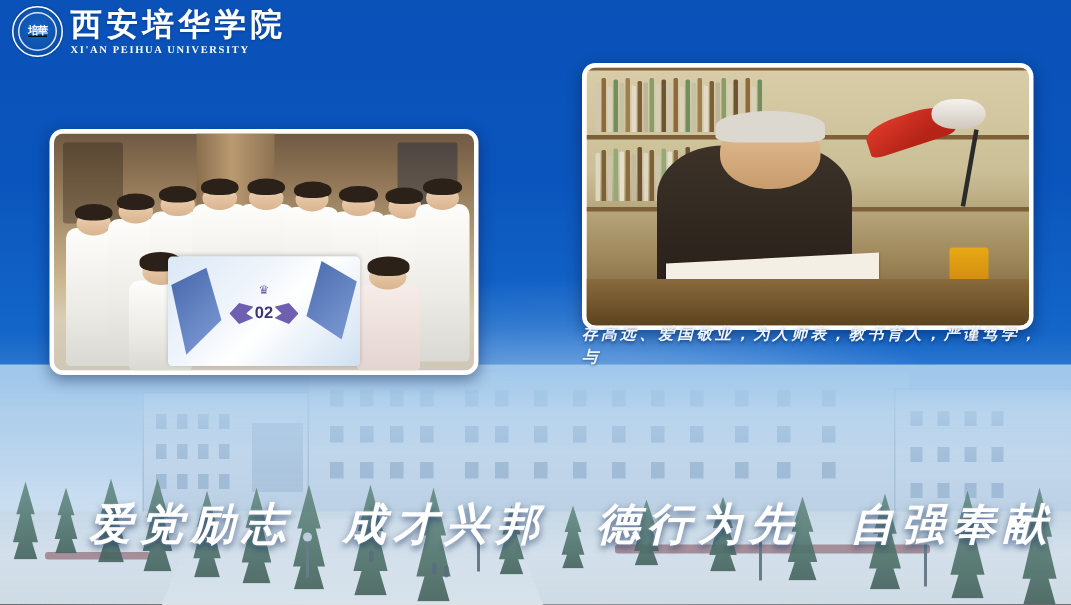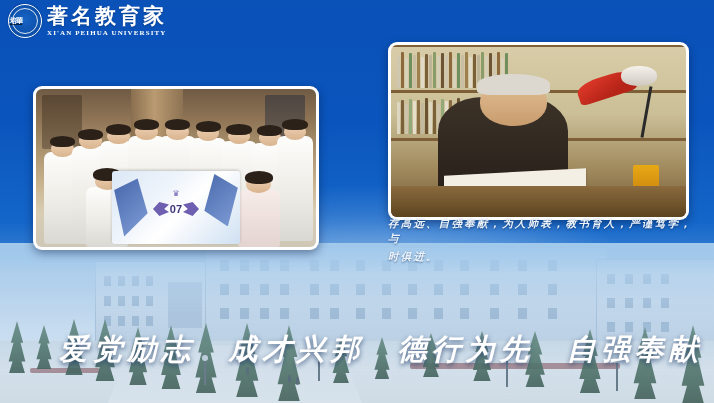--- a/index.html
+++ b/index.html
@@ -26,21 +26,21 @@
   .lamp{position:absolute;width:2px;background:#5e6a72;}
   .lamp:after{content:"";position:absolute;top:-4px;left:-2px;width:6px;height:6px;border-radius:50%;background:#cfd6da;}
   .person{position:absolute;width:3px;height:8px;background:#4a5560;border-radius:2px;opacity:.8;}
   .campus-tint{position:absolute;inset:0;background:linear-gradient(180deg,rgba(86,148,214,.55) 0%,rgba(120,170,220,.3) 35%,rgba(150,190,225,.2) 100%);}
   .campus-fade{position:absolute;left:0;right:0;top:0;height:70px;background:linear-gradient(180deg,rgba(160,200,235,1) 0%,rgba(190,218,240,.55) 45%,rgba(210,230,245,0) 100%);}
 
   
   .logo{position:absolute;left:8px;top:4px;display:flex;align-items:center;gap:5px;}
   .seal{width:32px;height:32px;border-radius:50%;border:1.5px solid #fff;
         background:radial-gradient(circle at 50% 45%,#1763c4 0%,#0b4ea8 70%,#083f8c 100%);
-        display:flex;align-items:center;position:relative;box-shadow:0 0 2px rgba(0,0,0,.3);text-decoration:underline;}
+        display:flex;align-items:center;justify-content:center;position:relative;box-shadow:0 0 2px rgba(0,0,0,.3);text-decoration:underline;}
   .seal:before{content:"";position:absolute;inset:3px;border:1px solid rgba(255,255,255,.85);border-radius:50%;}
   .seal .glyph{font-size:8px;color:#fff;line-height:1;font-weight:bold;letter-spacing:-1px;z-index:2;
                font-family:"DejaVu Sans",sans-serif;transform:scale(.9);}
   .logo-text{display:flex;flex-direction:column;line-height:1;}
   .logo-cn{font-size:21px;font-weight:bold;color:#fff;letter-spacing:3px;
            font-family:"DejaVu Sans","Liberation Sans",sans-serif;text-shadow:0 1px 2px rgba(0,0,0,.25);}
   .logo-en{font-size:7px;font-weight:bold;color:#fff;letter-spacing:1.1px;margin-top:3px;
            font-family:"Liberation Serif",serif;}
 
   
@@ -228,21 +228,21 @@
 
     <div class="campus-tint"></div>
     <div class="campus-fade"></div>
   </div>
 
   <div class="logo">
     <div class="seal">
       <span class="glyph">培華</span>
     </div>
     <div class="logo-text">
-      <div class="logo-cn">著名教育家</div>
+      <div class="logo-cn">西安培华学院</div>
       <div class="logo-en">XI'AN PEIHUA UNIVERSITY</div>
     </div>
   </div>
 
   <div class="photo" id="photo-students">
     <div class="inner">
       <div class="lobby">
         <div class="pillar"></div>
         <div class="panel" style="left:2%;"></div>
         <div class="panel" style="right:4%;background:rgba(30,40,60,.45);"></div>
@@ -291,21 +291,21 @@
       <div class="coat" style="left:72%;top:64%;width:15%;height:36%;background:linear-gradient(180deg,#f7ece9,#e3d4d0);"></div>
       <div class="head" style="left:75%;top:55%;width:9%;height:11%;"></div>
       <div class="hair" style="left:74.5%;top:52%;width:10%;height:8%;"></div>
 
       <div class="banner">
         <div class="swoosh" style="left:2%;top:10%;width:26%;height:80%;clip-path:polygon(0 20%,70% 0,100% 60%,30% 100%);"></div>
         <div class="swoosh" style="right:2%;top:4%;width:26%;height:72%;clip-path:polygon(30% 0,100% 26%,70% 100%,0 70%);"></div>
         <div class="emblem">
           <span class="crown">♛</span>
           <span class="wing l"></span>
-          <span class="num">07</span>
+          <span class="num">02</span>
           <span class="wing r"></span>
         </div>
       </div>
     </div>
   </div>
 
   <div class="photo" id="photo-founder">
     <div class="inner">
       <div class="study">
         <div class="shelf" style="top:0;height:2px;"></div>
@@ -374,22 +374,21 @@
         <div class="fhead"></div>
         <div class="fhair"></div>
         <div class="papers"></div>
         <div class="cup"></div>
         <div class="deskline"></div>
       </div>
     </div>
   </div>
 
   <div class="quote">
-    <p>存高远、自强奉献，为人师表，教书育人，严谨笃学，与</p>
-    <p>时俱进。</p>
+    <p>存高远、爱国敬业，为人师表，教书育人，严谨笃学，与</p>
   </div>
 
   <div class="slogan">
     <span>爱党励志</span>
     <span>成才兴邦</span>
     <span>德行为先</span>
     <span>自强奉献</span>
   </div>
 
 </div>

